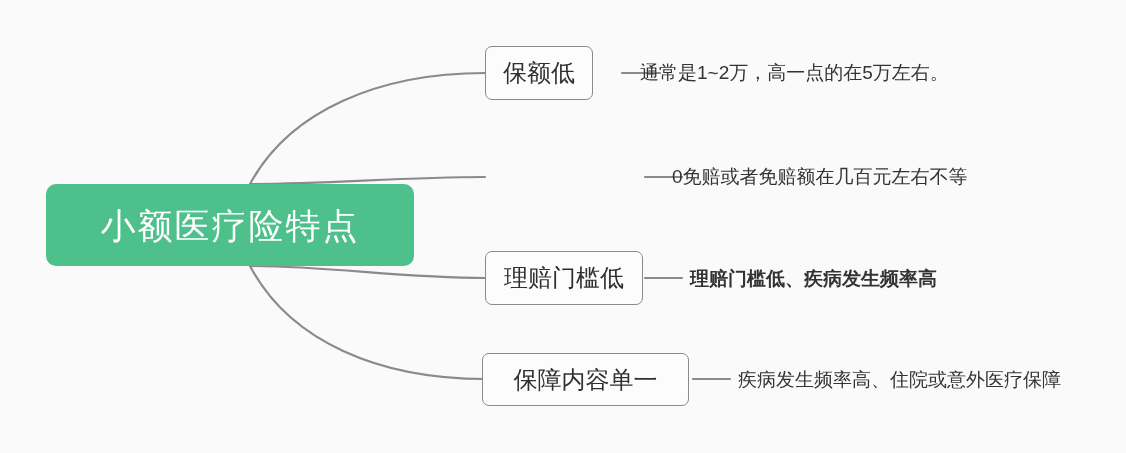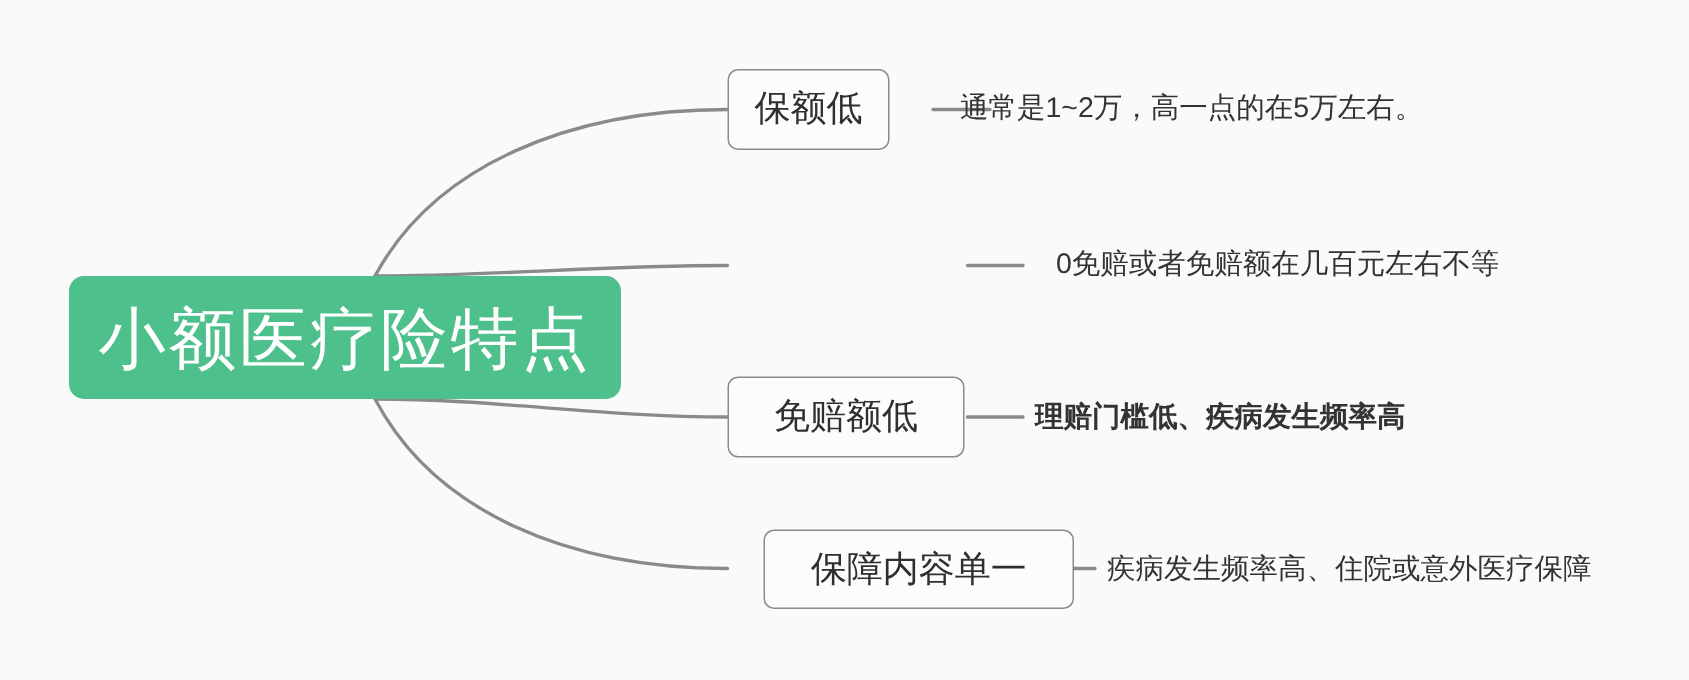--- a/index.html
+++ b/index.html
@@ -35,21 +35,21 @@
     height: 82px;
     background: #4ec08c;
     border-radius: 10px;
     display: flex;
     align-items: center;
     justify-content: center;
     box-sizing: border-box;
   }
   .root-label {
     color: #ffffff;
-    font-size: 45px;
+    font-size: 35px;
     letter-spacing: 2px;
     line-height: 1;
     white-space: nowrap;
   }
   .branch-node {
     position: absolute;
     background: #fcfcfc;
     border: 1.4px solid #8a8a8a;
     border-radius: 7px;
     display: flex;
@@ -59,31 +59,31 @@
   }
   .branch-label {
     color: #2f2f2f;
     font-size: 24px;
     line-height: 1;
     white-space: nowrap;
   }
   .node-1 { left: 485px; top: 46px;  width: 108px; height: 54px; }
   .node-2 { left: 485px; top: 150px; width: 158px; height: 54px; }
   .node-3 { left: 485px; top: 251px; width: 158px; height: 54px; }
-  .node-4 { left: 509px; top: 353px; width: 207px; height: 53px; }
+  .node-4 { left: 482px; top: 353px; width: 207px; height: 53px; }
 
   .desc {
     position: absolute;
     color: #333333;
     font-size: 19px;
     line-height: 1;
     white-space: nowrap;
   }
   .desc-1 { left: 640px; top: 63px; }
-  .desc-2 { left: 704px; top: 167px; }
+  .desc-2 { left: 672px; top: 167px; }
   .desc-3 { left: 690px; top: 269px; font-weight: bold; }
   .desc-4 { left: 738px; top: 370px; }
 </style>
 </head>
 <body>
 
 <div id="mindmap">
 
   <svg id="connectors" viewBox="0 0 1126 453" xmlns="http://www.w3.org/2000/svg">
 
@@ -106,21 +106,21 @@
   </div>
 
   <div class="branch-node node-1">
     <span class="branch-label">保额低</span>
   </div>
   <div class="desc desc-1">通常是1~2万，高一点的在5万左右。</div>
 
   <div class="desc desc-2">0免赔或者免赔额在几百元左右不等</div>
 
   <div class="branch-node node-3">
-    <span class="branch-label">免赔额低</span>
+    <span class="branch-label">理赔门槛低</span>
   </div>
   <div class="desc desc-3">理赔门槛低、疾病发生频率高</div>
 
   <div class="branch-node node-4">
     <span class="branch-label">保障内容单一</span>
   </div>
   <div class="desc desc-4">疾病发生频率高、住院或意外医疗保障</div>
 
 </div>
 

